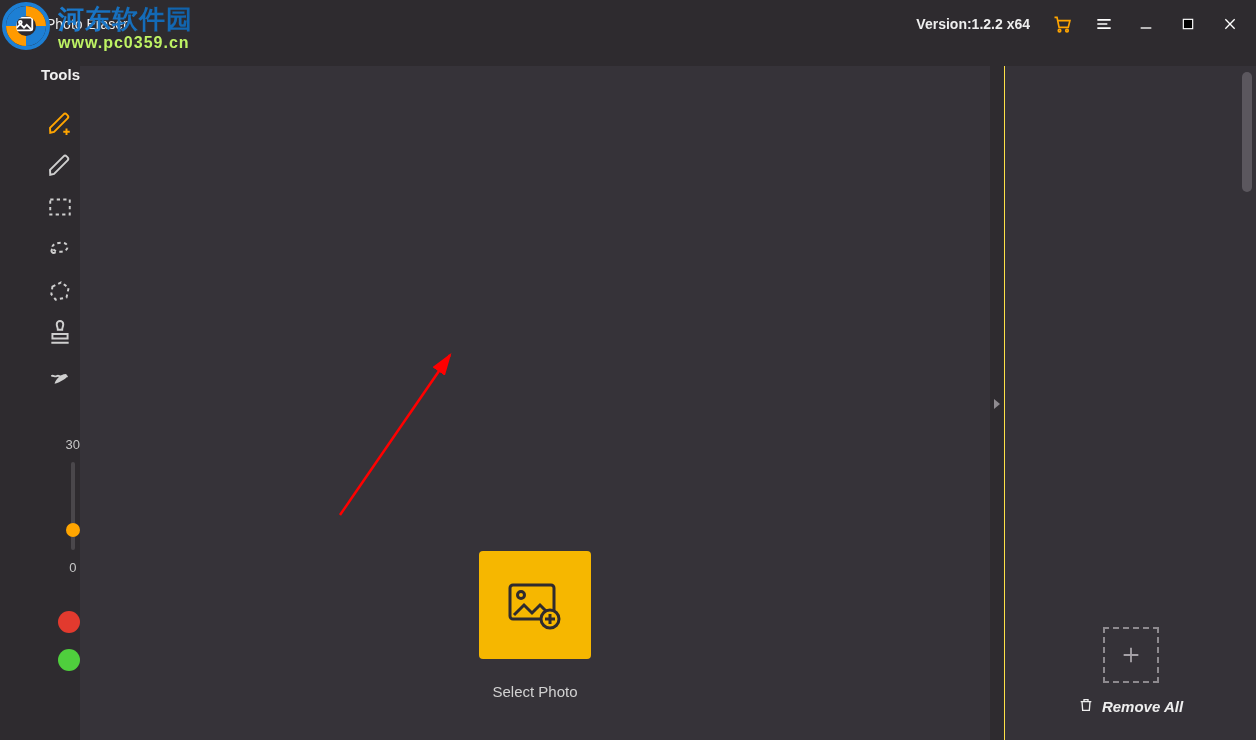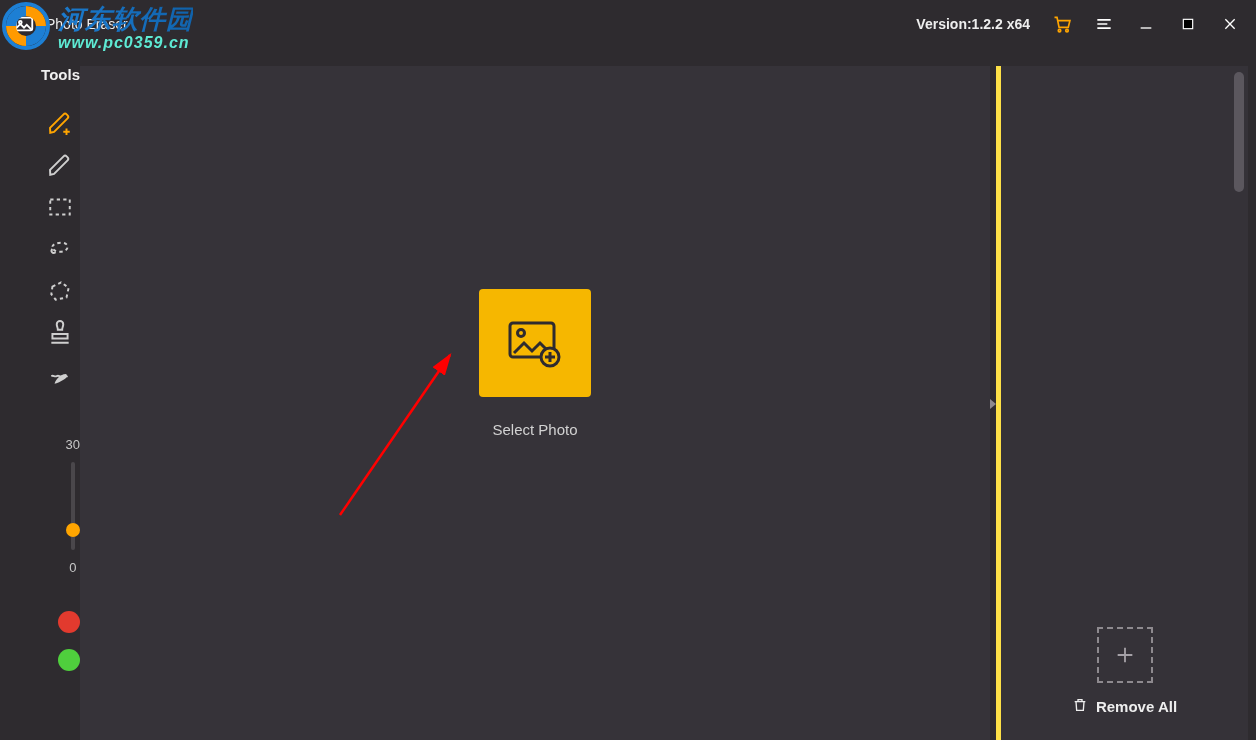--- a/index.html
+++ b/index.html
@@ -106,21 +106,21 @@
     .swatch.red { background: #e23a2e; }
     .swatch.green { background: #4fcf3d; }
 
     
     .main-area {
       position: absolute;
       top: 66px; left: 80px;
       right: 266px; bottom: 0;
       background: #363339;
       display: flex;
-      align-items: center;
+      align-items: flex-end;
       justify-content: center;
       gap: 90px;
     }
     .landing-column {
       display: flex;
       flex-direction: column;
       align-items: center;
       gap: 24px;
       position: relative;
       top: -40px;
@@ -137,26 +137,27 @@
       border: 2px dashed #8e8a8f;
       border-radius: 2px;
       display: flex; align-items: center; justify-content: center;
       cursor: pointer;
     }
     .landing-caption { color: #d2d2d2; font-size: 15px; }
 
     
     .right-panel {
       position: absolute;
-      right: 8px; top: 66px; bottom: 0;
+      right: 0; top: 66px; bottom: 0;
       width: 252px;
       background: #353238;
       display: flex;
       flex-direction: column;
-      border-left: 5px solid #fde047;
+      border-left: 1px solid #fde047;
+      font-style: italic;
     }
     .right-scroll { flex: 1; position: relative; }
     .scrollbar {
       position: absolute;
       right: 4px; top: 6px;
       width: 10px; height: 120px;
       background: #5b575e;
       border-radius: 5px;
     }
     .right-bottom {
@@ -196,25 +197,24 @@
       pointer-events: none;
     }
     .watermark-logo {
       position: relative;
       width: 48px; height: 48px;
     }
     .wm-text {
       position: absolute;
       left: 56px;
       white-space: nowrap;
-      font-style: italic;
     }
     .wm-line1 { top: 0; font-size: 26px; font-weight: 800; color:#1d7fd4; letter-spacing:1px;}
     .wm-line1 .mask{ background: linear-gradient(45deg,#1d7fd4,#0f60a8); -webkit-background-clip:text; color:transparent;}
-    .wm-line2 { top: 32px; font-size: 16px; font-weight: 700; color:#5eead4; letter-spacing:1px;}
+    .wm-line2 { top: 32px; font-size: 16px; font-weight: 700; color:#bef264; letter-spacing:1px;}
 
     
     .red-arrow {
       position:absolute;
       left:330px; top:335px;
       pointer-events:none;
     }
   </style>
 </head>
 <body>

